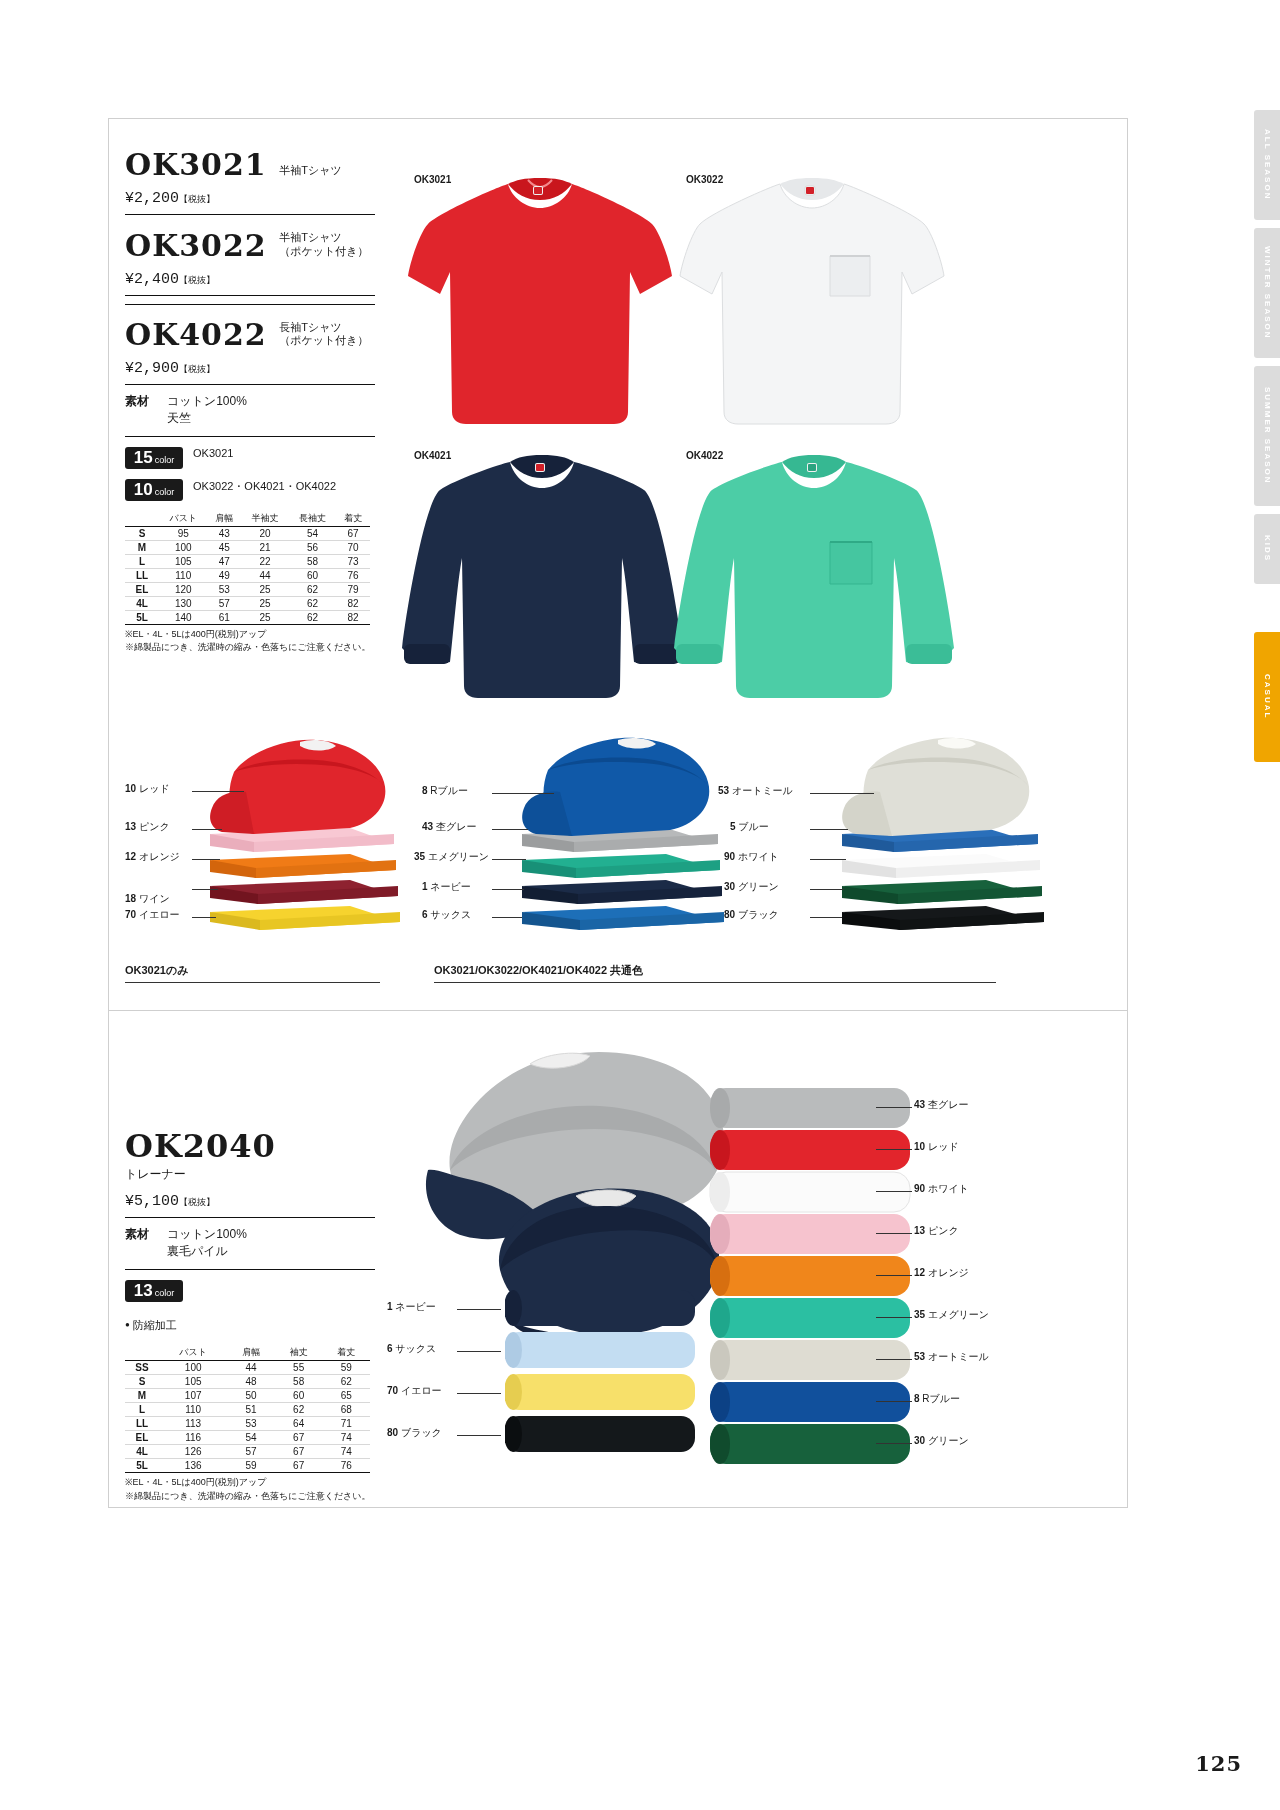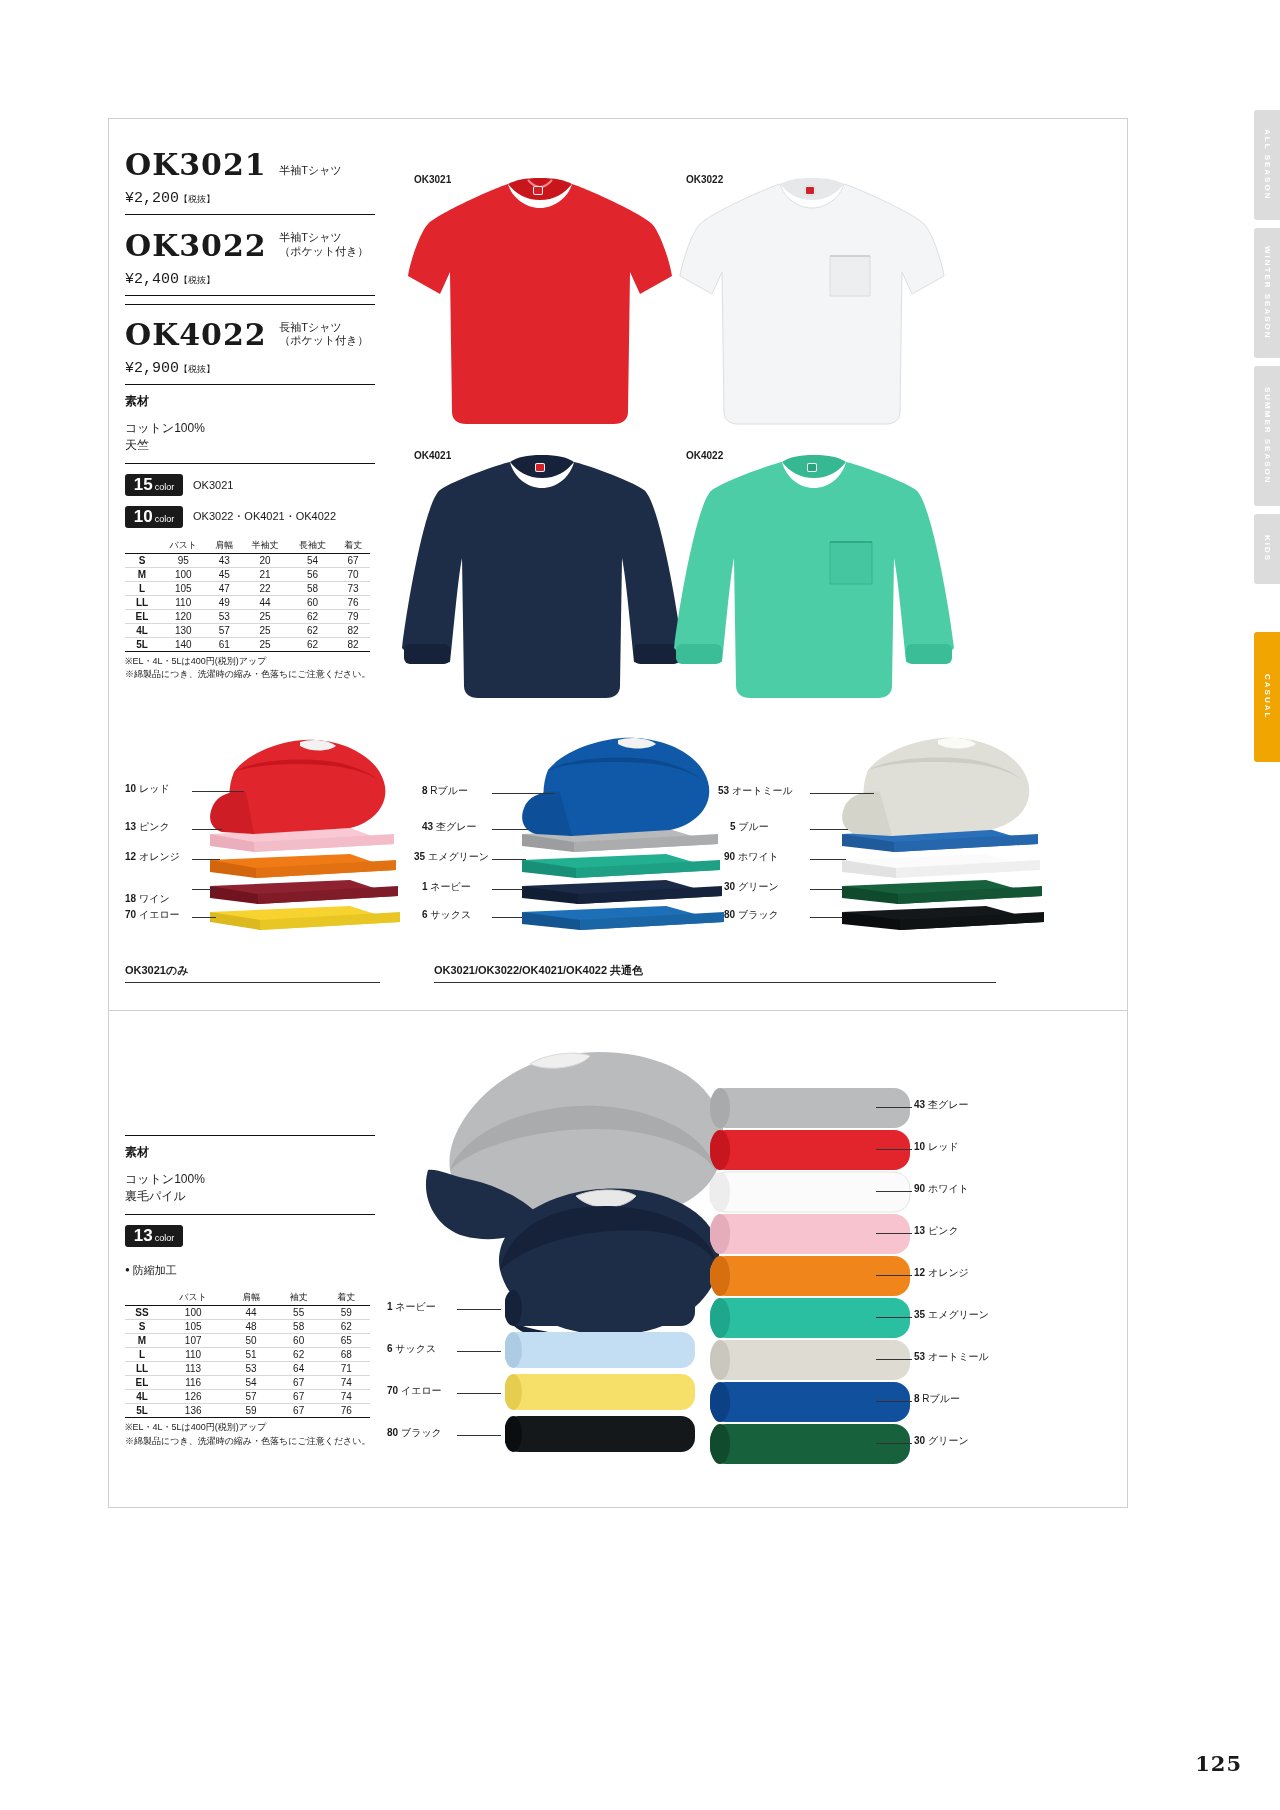--- a/index.html
+++ b/index.html
@@ -47,32 +47,32 @@
     display:inline-block; vertical-align:bottom;
   }
   .prod-desc {
     display:inline-block; font-size:11px; line-height:1.25;
     margin-left:8px; vertical-align:bottom; padding-bottom:2px;margin-top:8px;
   }
   .prod-price { font-size:15px; font-family:Liberation Mono, monospace; margin-top:10px; }
   .prod-price .tax { font-size:9px; }
   .hr { border-top:1px solid #111; margin:5px 0 8px 0; }
 
-  .material { display:flex; font-size:12px; gap:10px; margin-top:4px;flex-direction:column; }
+  .material { display:flex; font-size:12px; gap:18px; margin-top:4px; }
   .material .lbl { font-weight:bold; }
   .material .val { line-height:1.45; }
 
   .colorchip {
     display:inline-flex; align-items:baseline; justify-content:center;
     background:#1a1a1a; color:#fff; border-radius:3px;
     padding:2px 8px 3px 8px; min-width:58px;
   }
   .colorchip .num { font-size:17px; font-weight:bold; line-height:1; }
   .colorchip .unit { font-size:9px; margin-left:2px; }
-  .chip-row { display:flex; align-items:center; gap:10px; margin-top:10px; }
+  .chip-row { display:flex; gap:10px; margin-top:10px; }
   .chip-row .codes { font-size:11px; }
 
   .bullets { margin-top:14px; font-size:11px; line-height:1.75; }
   .bullets div::before { content:"●"; font-size:8px; margin-right:3px; vertical-align:2px; }
   .bullets .small { font-size:9.5px; }
 
   
   table.size {
     border-collapse:collapse; font-size:10px; margin-top:10px; width:245px;
   }
@@ -436,20 +436,25 @@
     <div class="leader" style="left:-20px; top:173px; width:34px;"></div>
 
     <div class="swatch-label" style="left:-106px; top:192px;"><b>80</b> <span>ブラック</span></div>
     <div class="leader" style="left:-20px; top:201px; width:32px;"></div>
   </div>
 
   <div class="pile-caption" style="left:434px; top:963px;">OK3021/OK3022/OK4021/OK4022 共通色</div>
   <div class="pile-rule" style="left:434px; top:982px; width:562px;"></div>
 
   <div class="info-col2">
+    <div class="prod-row">
+      <div class="prod-code" style="font-size:32px">OK2040</div>
+      <div style="font-size:12px; margin-top:4px;">トレーナー</div>
+      <div class="prod-price"><span>¥5,100</span><span class="tax">【税抜】</span></div>
+    </div>
     <div class="hr"></div>
 
     <div class="material">
       <span class="lbl">素材</span>
       <span class="val" style="white-space:pre-line">コットン100%
 裏毛パイル</span>
     </div>
     <div class="hr" style="margin-top:8px"></div>
 
     <div class="chip-row">

